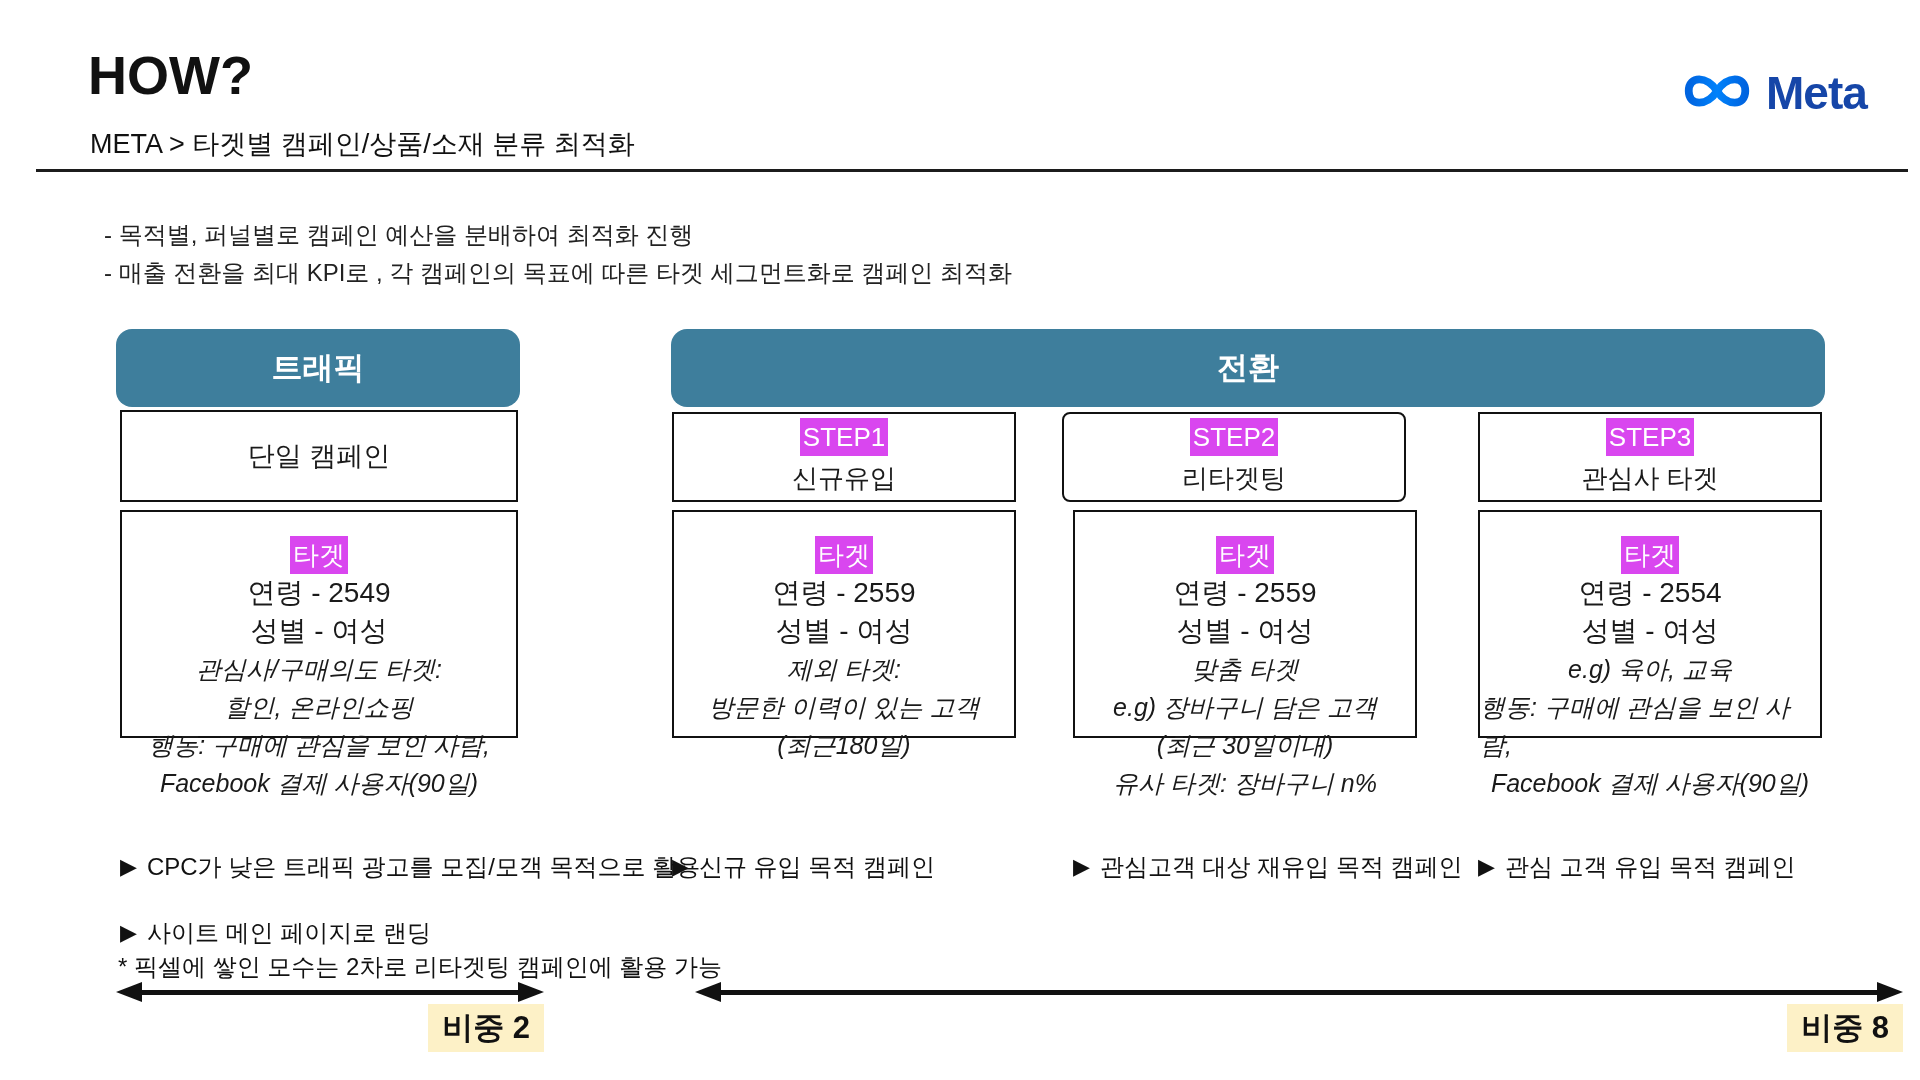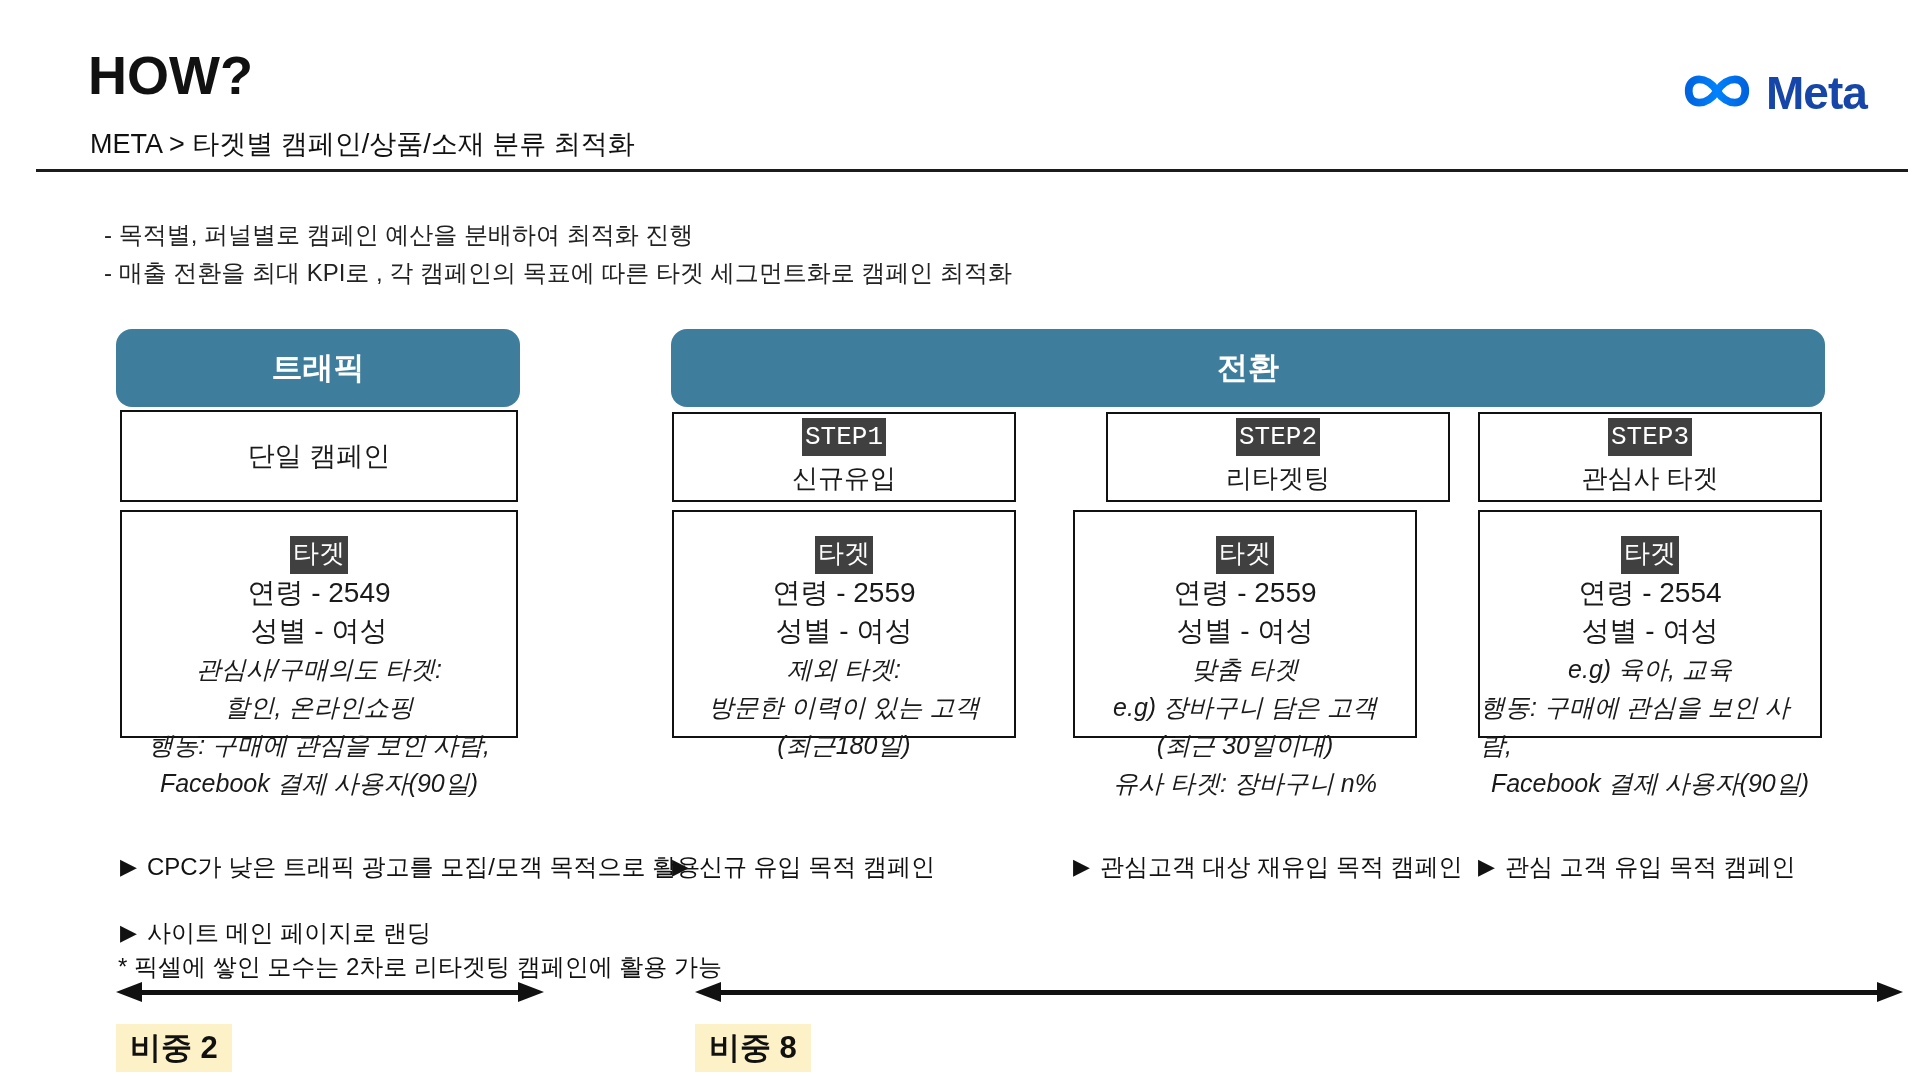--- a/index.html
+++ b/index.html
@@ -20,26 +20,26 @@
   .pill{position:absolute;height:78px;background:#3e7e9c;border-radius:16px;color:#fff;
         font-weight:bold;font-size:31px;display:flex;align-items:center;justify-content:center;}
   .pill-traffic{left:116px;top:329px;width:404px;}
   .pill-conv{left:671px;top:329px;width:1154px;}
 
   
   .box{position:absolute;border:2px solid #111;background:#fff;display:flex;
        flex-direction:column;align-items:center;box-sizing:border-box;}
   .box-single{left:120px;top:410px;width:398px;height:92px;justify-content:center;font-size:27px;}
   .step-header{top:412px;width:344px;height:90px;justify-content:center;gap:5px;}
-  .sh1{left:672px;} .sh2{left:1106px;} .sh3{left:1478px;}
+  .sh1{left:672px;} .sh2{left:1062px;border-radius:8px;} .sh3{left:1478px;}
   .detail{top:510px;height:228px;padding-top:24px;}
   .dt-traffic{left:120px;width:398px;}
   .dt1{left:672px;width:344px;} .dt2{left:1073px;width:344px;} .dt3{left:1478px;width:344px;}
 
-  .badge{background:#404040;color:#fff;padding:1px 3px;display:inline-block;font-size:26px;line-height:36px;font-family:Liberation Mono, monospace;}
+  .badge{background:#d946ef;color:#fff;padding:1px 3px;display:inline-block;font-size:26px;line-height:36px;}
   .step-name{font-size:26px;}
   .line{font-size:28px;line-height:38px;}
   .iline{font-size:25px;line-height:38px;font-style:italic;}
   .gap{height:15px;} .gap-sm{height:11px;}
 
   
   .note{position:absolute;font-size:24px;color:#111;display:flex;align-items:center;gap:10px;white-space:nowrap;}
   .note .tri{font-size:22px;}
   .n-traffic1{left:120px;top:851px;}
   .n-traffic2{left:120px;top:917px;}
@@ -48,21 +48,21 @@
 
   
   .arrow{position:absolute;top:982px;display:flex;align-items:center;}
   .arrow-traffic{left:116px;width:428px;}
   .arrow-conv{left:695px;width:1208px;}
   .head-l{width:0;height:0;border-top:10px solid transparent;border-bottom:10px solid transparent;border-right:26px solid #111;}
   .head-r{width:0;height:0;border-top:10px solid transparent;border-bottom:10px solid transparent;border-left:26px solid #111;}
   .shaft{flex:1;height:5px;background:#111;}
 
   
-  .weight{position:absolute;top:1004px;text-align:left;margin-top:20px;}
+  .weight{position:absolute;top:1004px;text-align:right;}
   .w-traffic{left:116px;width:428px;}
   .w-conv{left:695px;width:1208px;}
   .weight span{display:inline-block;background:#fdf1c7;padding:3px 14px;font-size:31px;font-weight:bold;color:#111;}
 </style>
 </head>
 <body>
 
 <div class="slide">
 
   <div class="title">HOW?</div>

